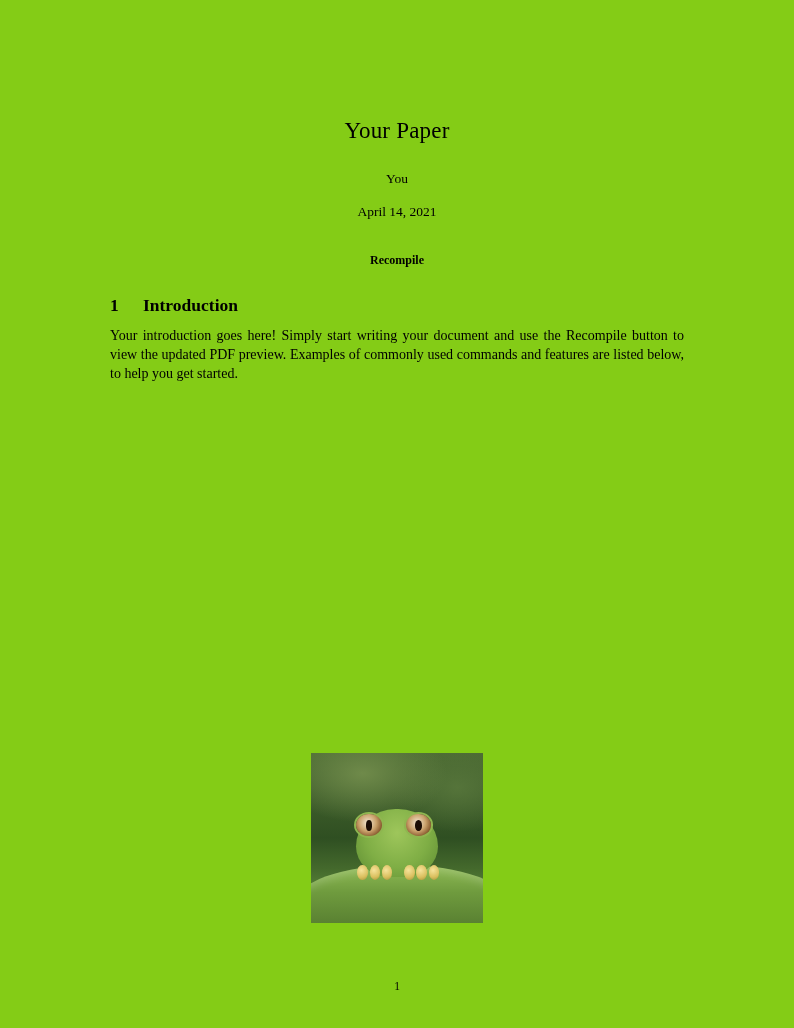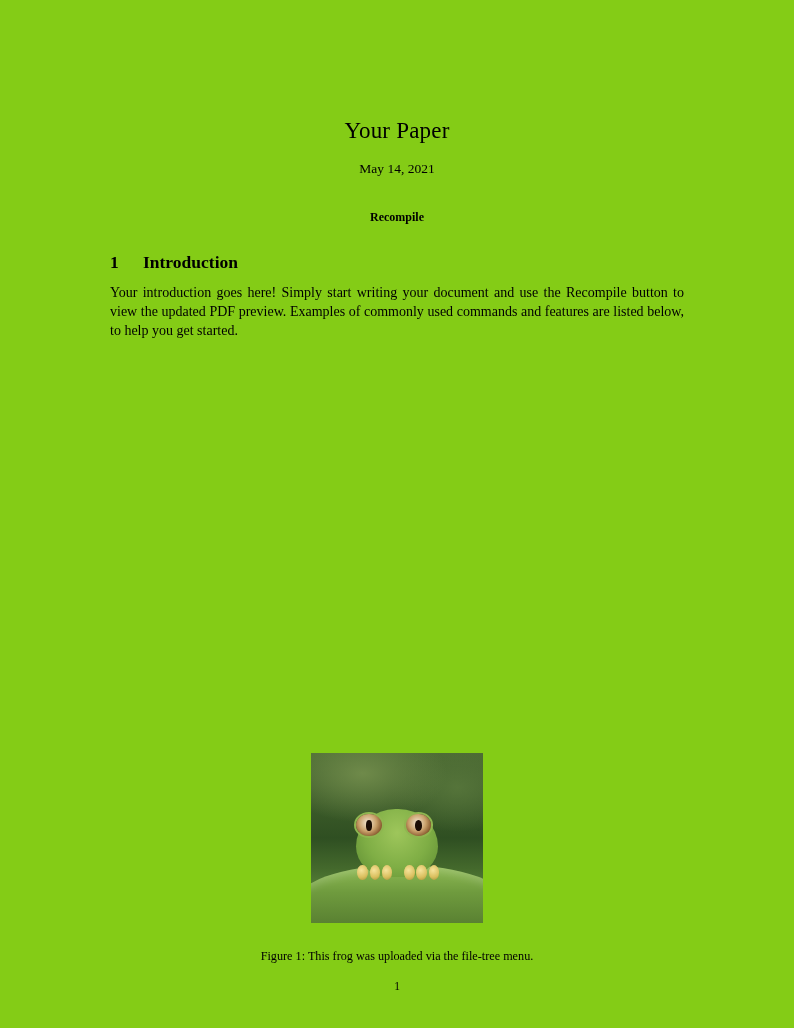--- a/index.html
+++ b/index.html
@@ -164,22 +164,23 @@
   }
 </style>
 </head>
 <body>
 
 <div class="page">
   <div class="content">
 
     <div class="title">Your Paper</div>
 
-
-    <div class="date">May 14, 2021</div>
+    <div class="author">You</div>
+
+    <div class="date">April 14, 2021</div>
 
     <div class="abstract-heading">Recompile</div>
 
     <div class="section-heading">
       <span class="section-number">1</span>
       <span>Introduction</span>
     </div>
     <div class="section-body">Your introduction goes here! Simply start writing your document and use the Recompile button to view the updated PDF preview. Examples of commonly used commands and features are listed below, to help you get started.</div>
 
     <div class="figure">
@@ -195,18 +196,17 @@
         </div>
         <div class="frog-toes">
           <span class="toe"></span>
           <span class="toe"></span>
           <span class="toe"></span>
           <span class="toe"></span>
           <span class="toe"></span>
           <span class="toe"></span>
         </div>
       </div>
-      <div class="figure-caption">Figure 1: This frog was uploaded via the file-tree menu.</div>
     </div>
 
     <div class="page-number">1</div>
   </div>
 </div>
 
 </body></html>

